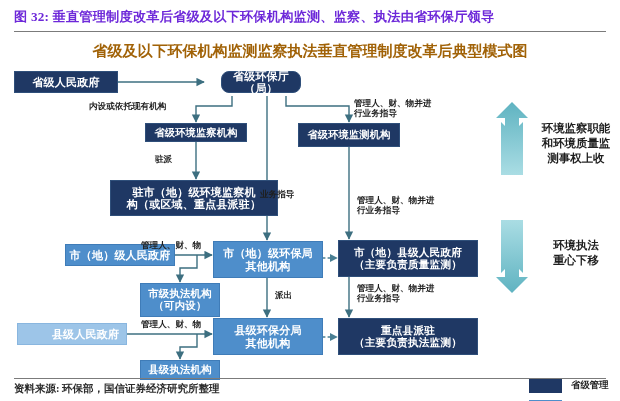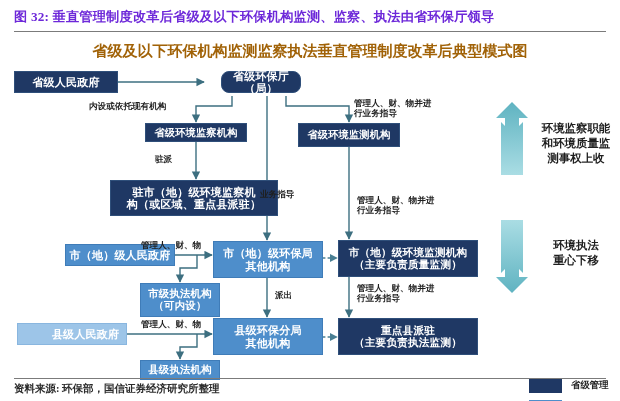--- a/index.html
+++ b/index.html
@@ -159,21 +159,21 @@
       <span>市（地）级环保局</span>
       <span>其他机构</span>
     </div>
 
     <div class="box lv-city" style="left:140px;top:221px;width:80px;height:34px;font-size:10.4px;flex-direction:column;">
       <span>市级执法机构</span>
       <span>（可内设）</span>
     </div>
 
     <div class="box lv-prov" style="left:338px;top:178px;width:140px;height:37px;font-size:10.6px;flex-direction:column;">
-      <span>市（地）级环境监测机构</span>
+      <span>市（地）县级人民政府</span>
       <span>（主要负责质量监测）</span>
     </div>
 
     <div class="box lv-cnty" style="left:17px;top:261px;width:110px;height:22px;font-size:11px;padding-left:27px;">
       <span>县级人民政府</span>
     </div>
 
     <div class="box lv-city" style="left:213px;top:256px;width:110px;height:37px;font-size:11px;flex-direction:column;">
       <span>县级环保分局</span>
       <span>其他机构</span>

